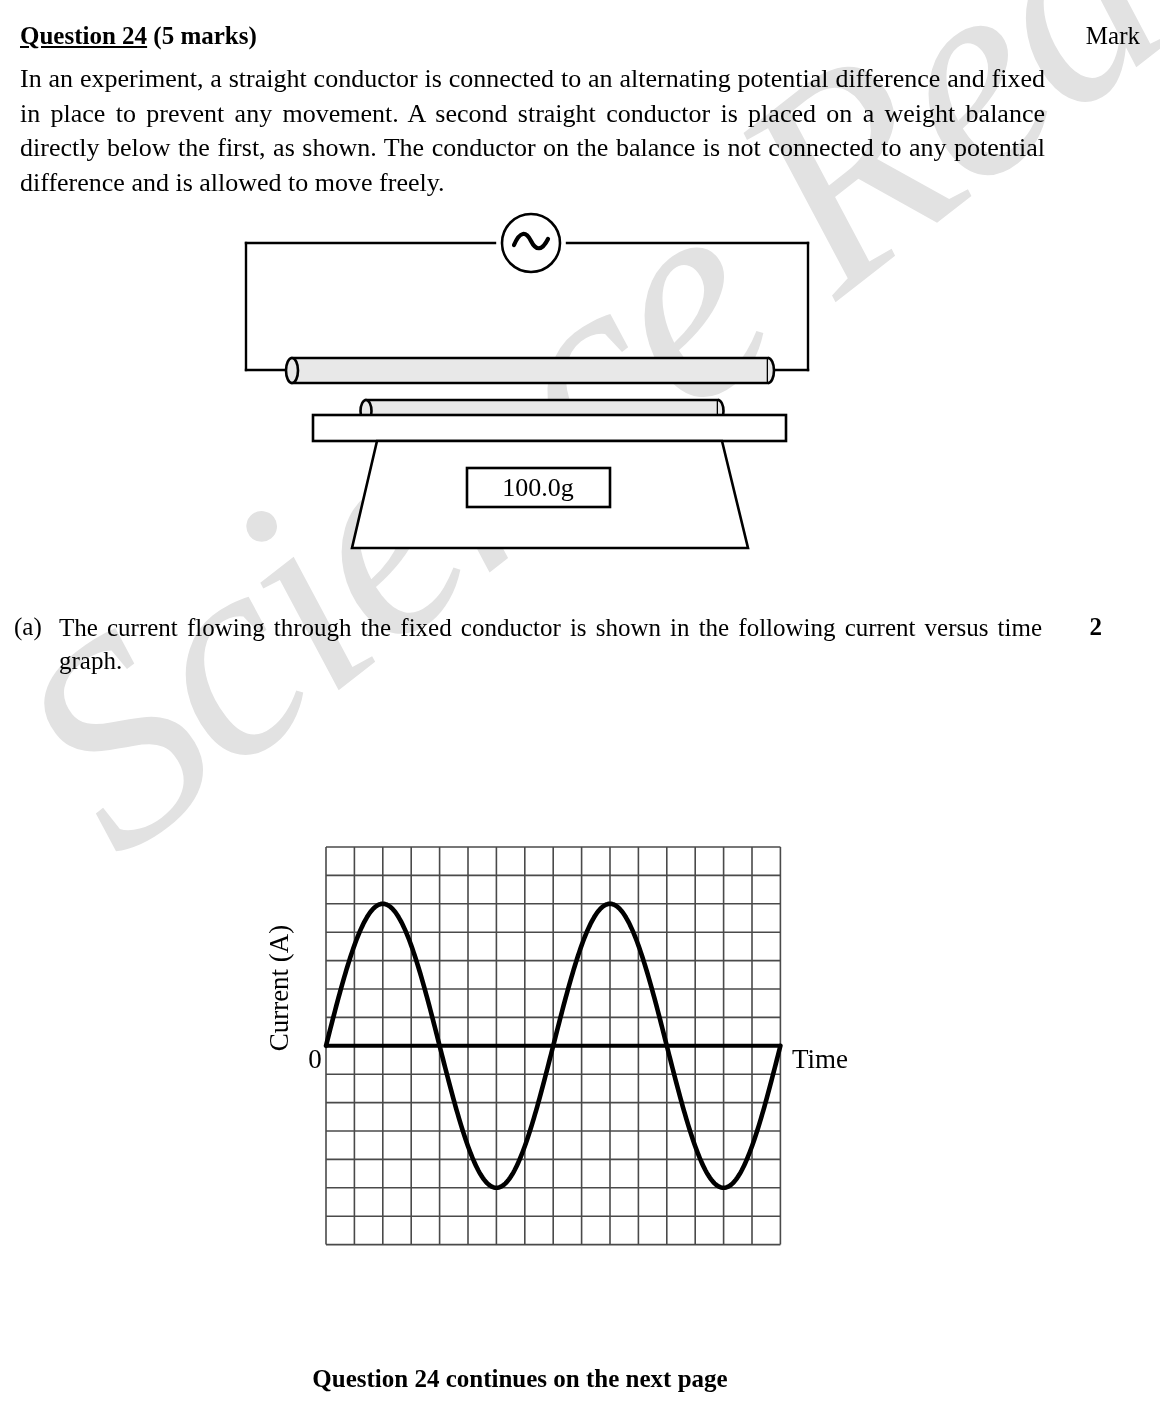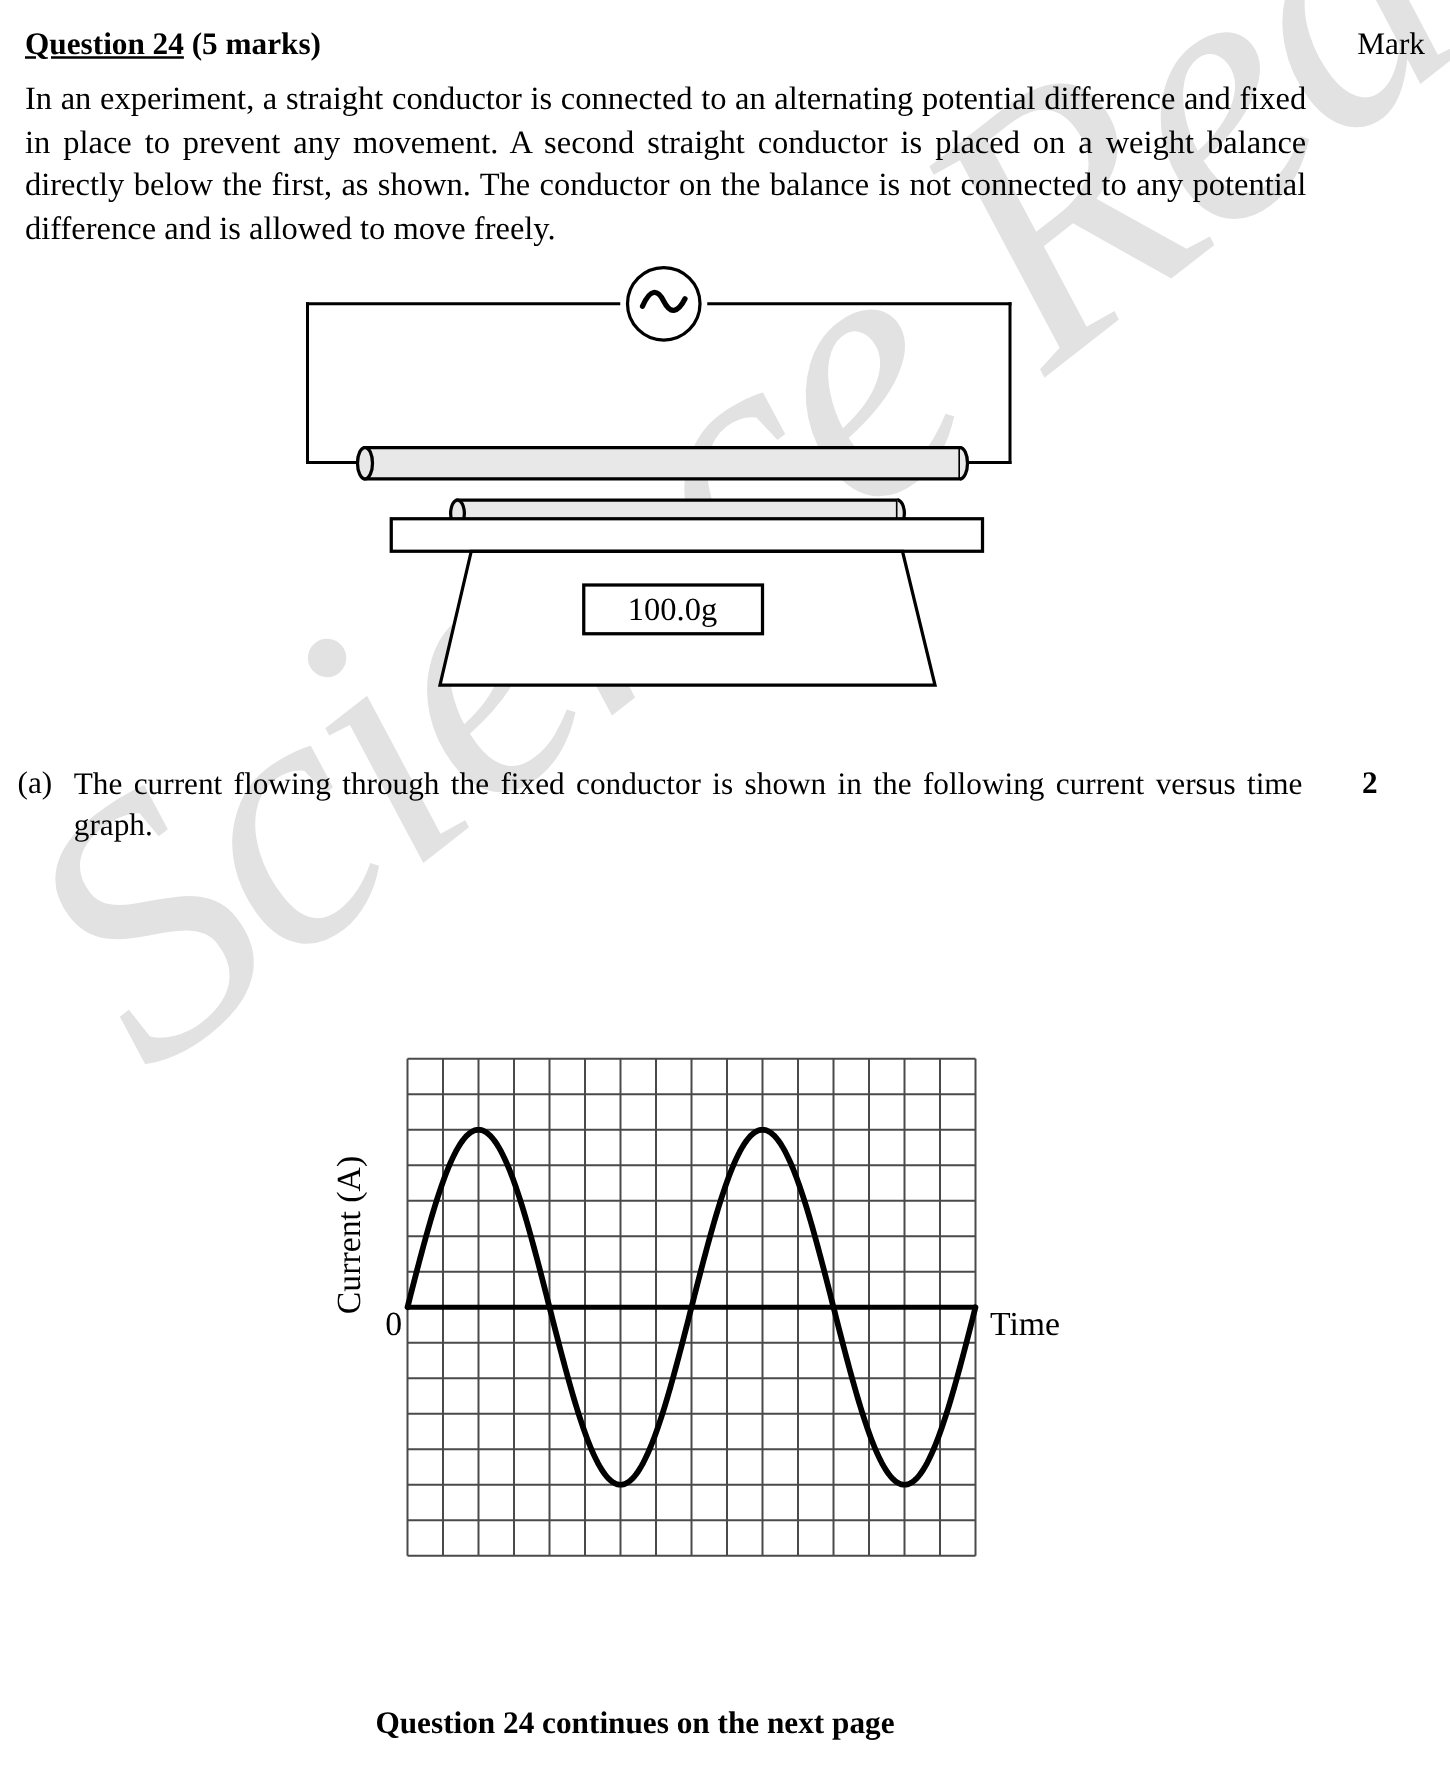--- a/index.html
+++ b/index.html
@@ -130,20 +130,21 @@
 
   
   .footer {
     position: absolute;
     left: 0;
     top: 1365px;
     width: 1016px;
     text-align: center;
     font-weight: bold;
     font-size: 25px;
+    padding-left: 12px;
   }
 </style>
 </head>
 <body>
 
 <div id="watermark">
   <div class="wm-text">Science Ready</div>
 </div>
 
 <div id="page">

